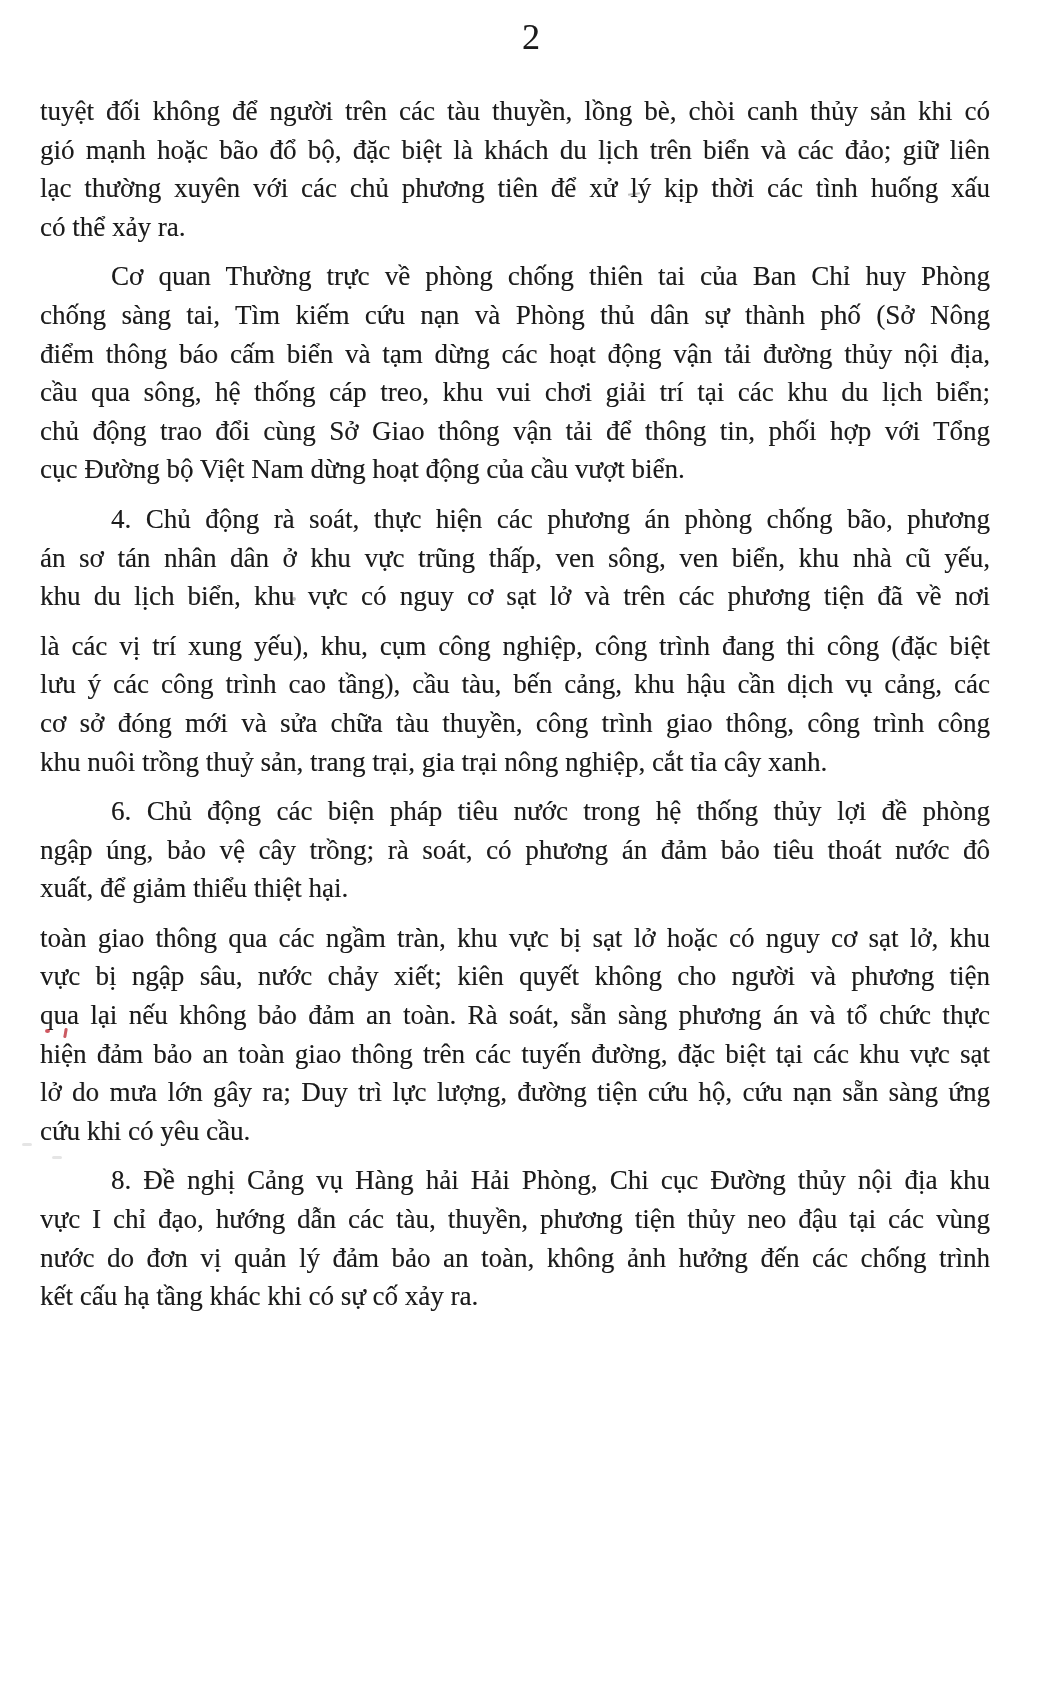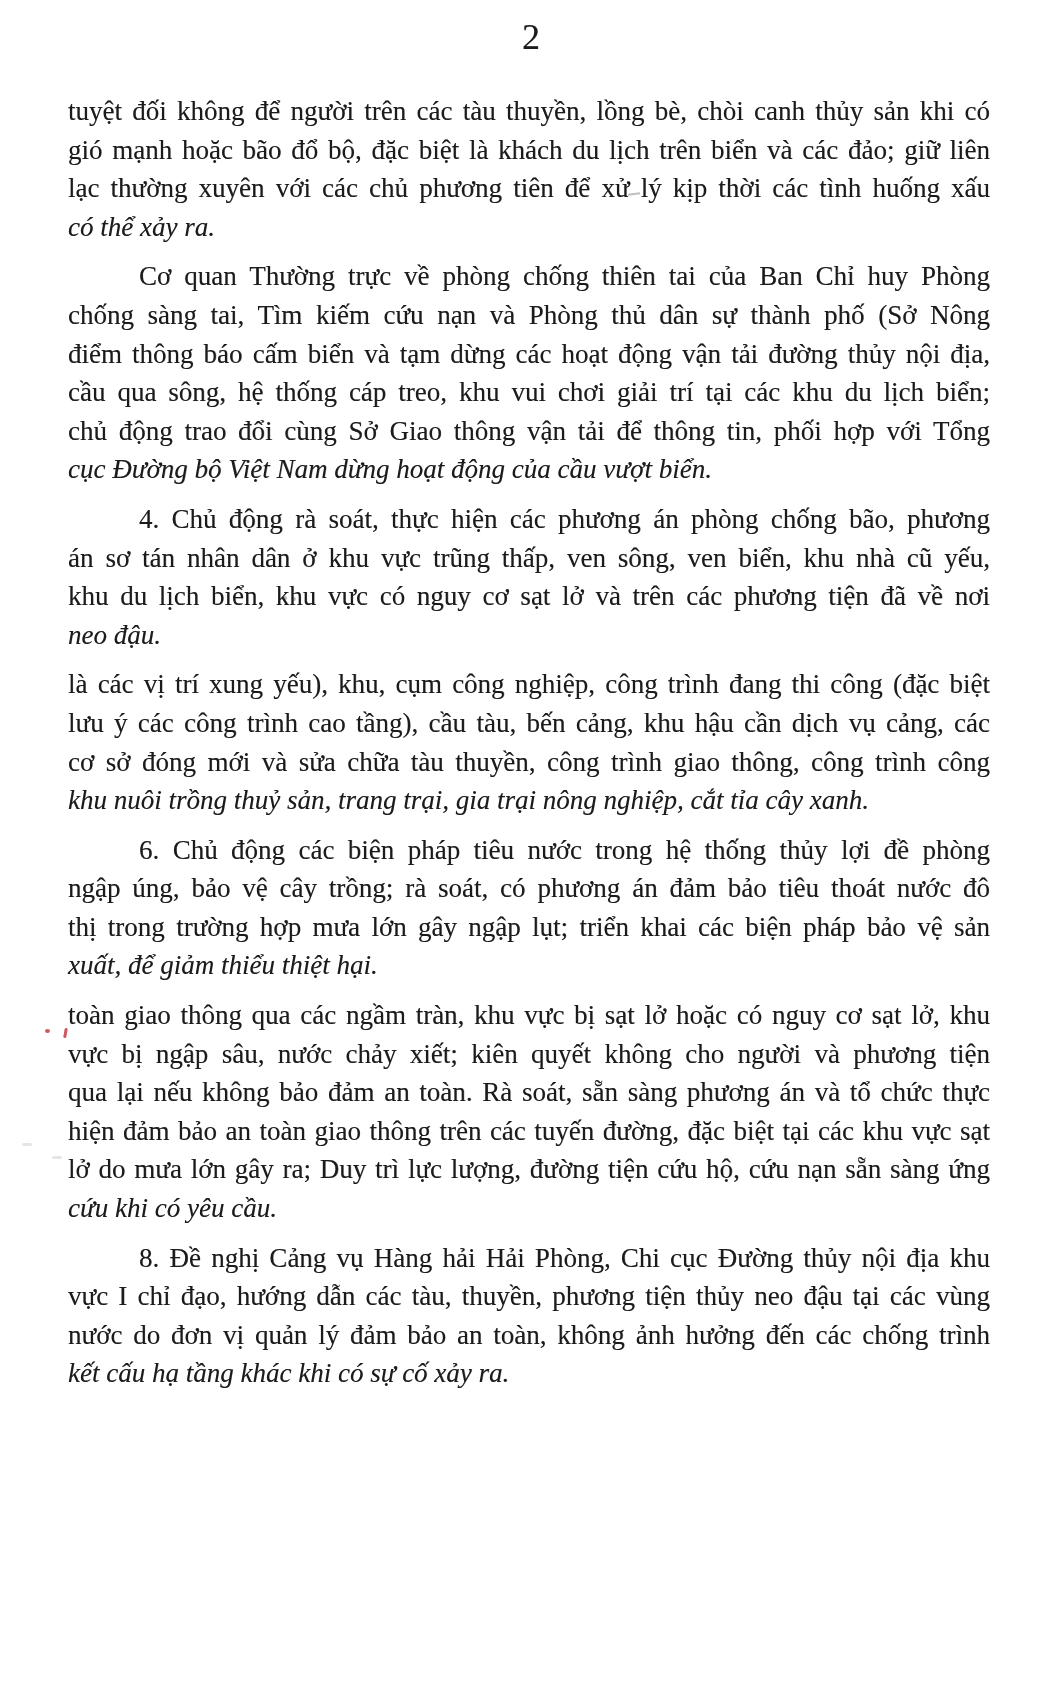--- a/index.html
+++ b/index.html
@@ -18,35 +18,34 @@
   }
   .page-number {
     padding-top: 19px;
     text-align: center;
     font-size: 36px;
     line-height: 36px;
     letter-spacing: 1px;
     text-shadow: 0.3px 0.3px 0.6px rgba(25,25,25,0.45);
   }
   .doc-body {
-    margin: 37px 73px 0 68px;
+    margin: 37px 73px 0 40px;
     font-size: 27px;
     line-height: 38.6px;
     text-shadow: 0.3px 0.3px 0.6px rgba(25,25,25,0.40);
   }
   .para {
     margin: 0 0 11px 0;
   }
   .line {
     text-align: justify;
     text-align-last: justify;
   }
   .line.last {
     text-align-last: left;
-    font-style: italic;
   }
   .para.indent .line.first {
     text-indent: 71px;
   }
   
   .artifact { position: absolute; pointer-events: none; }
   .art-dash {
     left: 628px; top: 193px; width: 12px; height: 2px;
     background: rgba(70,70,70,0.35); transform: rotate(-8deg);
   }
@@ -92,34 +91,32 @@
       <div class="line">điểm thông báo cấm biển và tạm dừng các hoạt động vận tải đường thủy nội địa,</div>
       <div class="line">cầu qua sông, hệ thống cáp treo, khu vui chơi giải trí tại các khu du lịch biển;</div>
       <div class="line">chủ động trao đổi cùng Sở Giao thông vận tải để thông tin, phối hợp với Tổng</div>
       <div class="line last">cục Đường bộ Việt Nam dừng hoạt động của cầu vượt biển.</div>
     </div>
 
     <div class="para indent">
       <div class="line first">4. Chủ động rà soát, thực hiện các phương án phòng chống bão, phương</div>
       <div class="line">án sơ tán nhân dân ở khu vực trũng thấp, ven sông, ven biển, khu nhà cũ yếu,</div>
       <div class="line">khu du lịch biển, khu vực có nguy cơ sạt lở và trên các phương tiện đã về nơi</div>
-      <div class="line last">neo đậu.</div>
     </div>
 
     <div class="para indent">
       <div class="line">là các vị trí xung yếu), khu, cụm công nghiệp, công trình đang thi công (đặc biệt</div>
       <div class="line">lưu ý các công trình cao tầng), cầu tàu, bến cảng, khu hậu cần dịch vụ cảng, các</div>
       <div class="line">cơ sở đóng mới và sửa chữa tàu thuyền, công trình giao thông, công trình công</div>
       <div class="line last">khu nuôi trồng thuỷ sản, trang trại, gia trại nông nghiệp, cắt tỉa cây xanh.</div>
     </div>
 
     <div class="para indent">
       <div class="line first">6. Chủ động các biện pháp tiêu nước trong hệ thống thủy lợi đề phòng</div>
       <div class="line">ngập úng, bảo vệ cây trồng; rà soát, có phương án đảm bảo tiêu thoát nước đô</div>
-      <div class="line">thị trong trường hợp mưa lớn gây ngập lụt; triển khai các biện pháp bảo vệ sản</div>
       <div class="line last">xuất, để giảm thiểu thiệt hại.</div>
     </div>
 
     <div class="para indent">
       <div class="line">toàn giao thông qua các ngầm tràn, khu vực bị sạt lở hoặc có nguy cơ sạt lở, khu</div>
       <div class="line">vực bị ngập sâu, nước chảy xiết; kiên quyết không cho người và phương tiện</div>
       <div class="line">qua lại nếu không bảo đảm an toàn. Rà soát, sẵn sàng phương án và tổ chức thực</div>
       <div class="line">hiện đảm bảo an toàn giao thông trên các tuyến đường, đặc biệt tại các khu vực sạt</div>
       <div class="line">lở do mưa lớn gây ra; Duy trì lực lượng, đường tiện cứu hộ, cứu nạn sẵn sàng ứng</div>
       <div class="line last">cứu khi có yêu cầu.</div>

